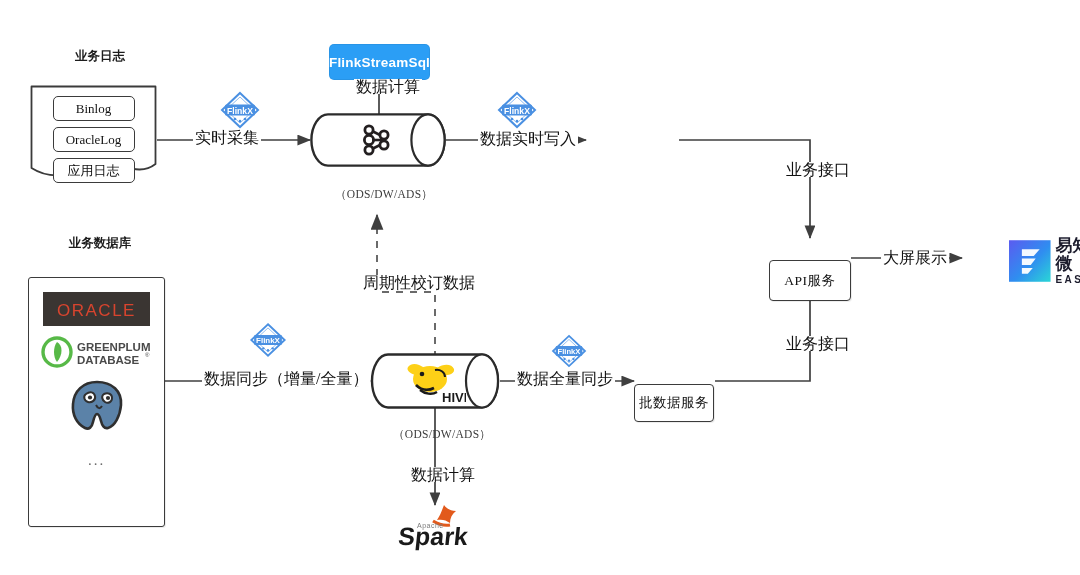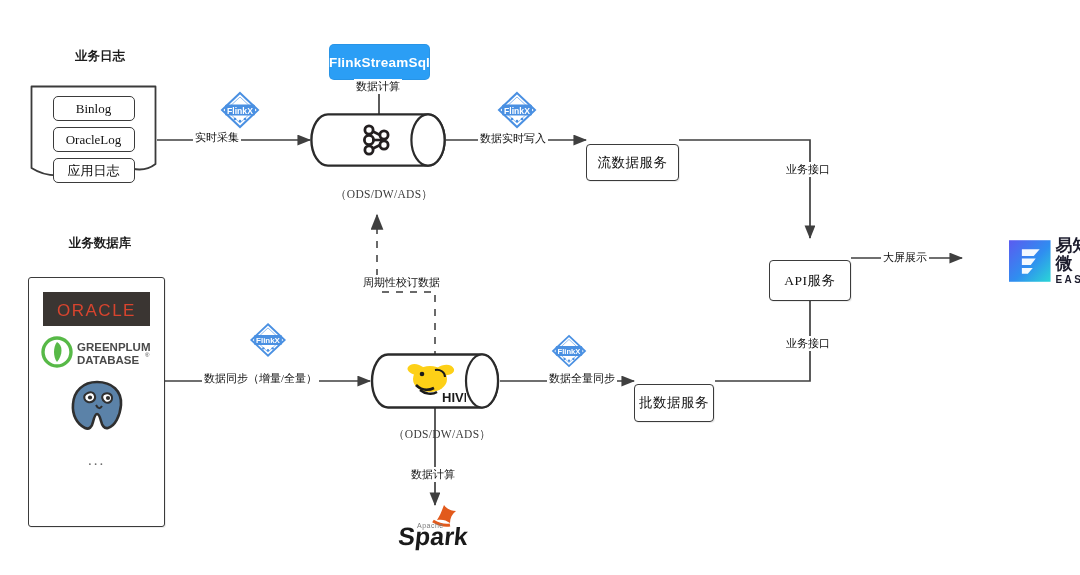--- a/index.html
+++ b/index.html
@@ -38,21 +38,21 @@
     white-space:nowrap;text-align:center;
   }
   .sublabel{
     position:absolute;font-size:11.5px;color:#3a3a3a;white-space:nowrap;
     font-family:"Liberation Serif","DejaVu Serif",serif;letter-spacing:.3px;
   }
 
   
   .elabel{
     position:absolute;background:#fff;padding:0 2px;
-    font-size:11px;color:#111;white-space:nowrap;line-height:15px;
+    font-size:16px;color:#111;white-space:nowrap;line-height:15px;
     font-family:"Liberation Serif","DejaVu Serif",serif;
   }
 
   
   .docwrap{position:absolute;}
   .docwrap svg{display:block;}
   .doc-items{
     position:absolute;left:0;top:0;width:100%;
     display:flex;flex-direction:column;align-items:center;gap:6px;
     padding-top:11px;box-sizing:border-box;
@@ -293,23 +293,20 @@
   <div class="spark" style="left:397px;top:503px;width:78px;height:48px;">
     <svg width="78" height="48" viewBox="0 0 78 48">
       <path d="M47,2 C50,6 54,8 59,8 C55,11 53,15 53,20
                C49,17 45,16 40,17 C43,13 45,7 47,2 Z" fill="#e25a1c"></path>
       <path d="M36,18 C41,21 47,23 53,22" fill="none" stroke="#e25a1c" stroke-width="3.2"></path>
       <text x="5" y="42" font-family="Liberation Sans, sans-serif" font-size="25" font-weight="bold" fill="#1a1a1a" transform="skewX(-6)">Spark</text>
       <text x="20" y="25" font-family="Liberation Sans, sans-serif" font-size="7" letter-spacing="0.5" fill="#7a7a7a">Apache</text>
     </svg>
   </div>
 
-  <div class="node pbox" style="left:586px;top:122px;width:93px;height:37px;">
-    <span>流数据服务</span>
-  </div>
 
   <div class="node pbox" style="left:769px;top:238px;width:82px;height:41px;">
     <span>API服务</span>
   </div>
 
   <div class="node pbox" style="left:634px;top:362px;width:80px;height:38px;">
     <span>批数据服务</span>
   </div>
 
   <div class="easyv" style="left:965px;top:237px;padding-left:44px;">
@@ -340,19 +337,19 @@
   <div class="elabel" style="left:478px;top:131px;">数据实时写入</div>
 
   <div class="elabel" style="left:784px;top:162px;">业务接口</div>
 
   <div class="elabel" style="left:784px;top:336px;">业务接口</div>
 
   <div class="elabel" style="left:881px;top:250px;">大屏展示</div>
 
   <div class="elabel" style="left:202px;top:371px;">数据同步（增量/全量）</div>
 
-  <div class="elabel" style="left:547px;top:371px;">数据全量同步</div>
+  <div class="elabel" style="left:515px;top:371px;">数据全量同步</div>
 
   <div class="elabel" style="left:361px;top:275px;">周期性校订数据</div>
 
   <div class="elabel" style="left:409px;top:467px;">数据计算</div>
 
 </div>
 
 </body></html>

